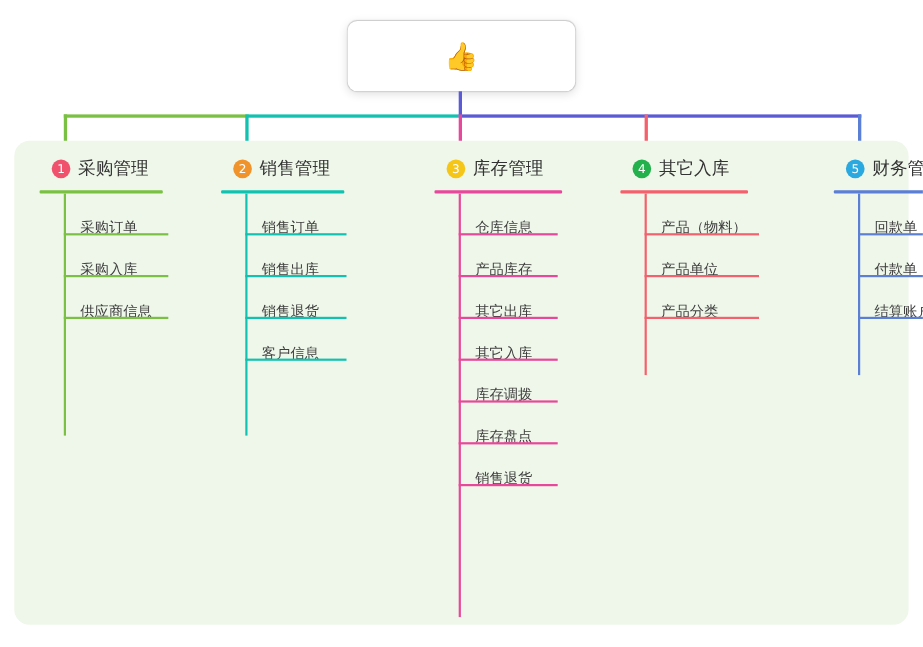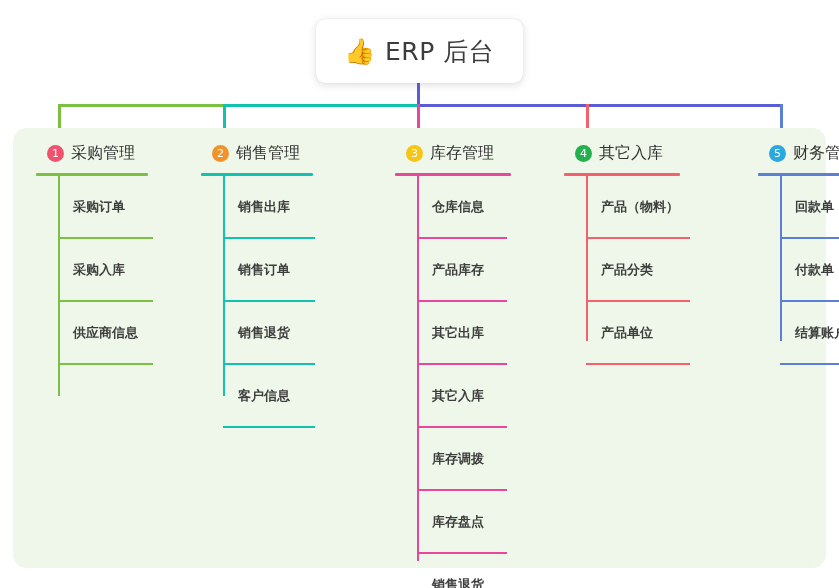--- a/index.html
+++ b/index.html
@@ -98,23 +98,22 @@
     padding-top: 0px;
   }
   .spine {
     position: absolute;
     left: 22px;
     top: 0;
     width: 2px;
   }
   .item {
     position: relative;
-    height: 63px;
+    height: 38px;
     box-sizing: border-box;
-    font-weight: bold;
   }
   .item-label {
     position: absolute;
     left: 37px;
     top: 22px;
     font-size: 13px;
     color: #3e3e3e;
     white-space: nowrap;
   }
   .item-rule {
@@ -122,21 +121,20 @@
     left: 22px;
     bottom: 0;
     height: 2px;
   }
 </style>
 </head>
 <body>
 
 <div id="root-card">
   <span class="thumb">👍</span>
-  <span class="root-text">ERP 后台</span>
 </div>
 
 <div id="connectors">
 
   <div class="conn" style="left:417px; top:83px; width:3px; height:23px; background:#5b5bd6;"></div>
 
   <div class="conn" style="left:58px; top:104px; width:167px; height:3px; background:#7ac143;"></div>
   <div class="conn" style="left:225px; top:104px; width:192px; height:3px; background:#12c2b0;"></div>
   <div class="conn" style="left:417px; top:104px; width:366px; height:3px; background:#5b5bd6;"></div>
 
@@ -174,25 +172,25 @@
     </div>
     <div class="column" style="left: 201px;">
       <div class="col-head">
         <span class="badge" style="background: rgb(240, 147, 43);">2</span>
         <span class="col-title">销售管理</span>
       </div>
       <div class="col-rule" style="background: rgb(18, 194, 176); width: 112px;"></div>
       <div class="items">
         <div class="spine" style="background: rgb(18, 194, 176); height: 220px;"></div>
         <div class="item">
+          <span class="item-label">销售订单</span>
+          <div class="item-rule" style="background: rgb(18, 194, 176); width: 92px;"></div>
+        </div>
+        <div class="item">
           <span class="item-label">销售出库</span>
-          <div class="item-rule" style="background: rgb(18, 194, 176); width: 92px;"></div>
-        </div>
-        <div class="item">
-          <span class="item-label">销售订单</span>
           <div class="item-rule" style="background: rgb(18, 194, 176); width: 92px;"></div>
         </div>
         <div class="item">
           <span class="item-label">销售退货</span>
           <div class="item-rule" style="background: rgb(18, 194, 176); width: 92px;"></div>
         </div>
         <div class="item">
           <span class="item-label">客户信息</span>
           <div class="item-rule" style="background: rgb(18, 194, 176); width: 92px;"></div>
         </div>
@@ -242,27 +240,27 @@
         <span class="col-title">其它入库</span>
       </div>
       <div class="col-rule" style="background: rgb(244, 96, 108); width: 116px;"></div>
       <div class="items">
         <div class="spine" style="background: rgb(244, 96, 108); height: 165px;"></div>
         <div class="item">
           <span class="item-label">产品（物料）</span>
           <div class="item-rule" style="background: rgb(244, 96, 108); width: 104px;"></div>
         </div>
         <div class="item">
+          <span class="item-label">产品单位</span>
+          <div class="item-rule" style="background: rgb(244, 96, 108); width: 104px;"></div>
+        </div>
+        <div class="item">
           <span class="item-label">产品分类</span>
           <div class="item-rule" style="background: rgb(244, 96, 108); width: 104px;"></div>
         </div>
-        <div class="item">
-          <span class="item-label">产品单位</span>
-          <div class="item-rule" style="background: rgb(244, 96, 108); width: 104px;"></div>
-        </div>
       </div>
     </div>
     <div class="column" style="left: 758px;">
       <div class="col-head">
         <span class="badge" style="background: rgb(42, 168, 224);">5</span>
         <span class="col-title">财务管理</span>
       </div>
       <div class="col-rule" style="background: rgb(91, 127, 212); width: 108px;"></div>
       <div class="items">
         <div class="spine" style="background: rgb(91, 127, 212); height: 165px;"></div>

